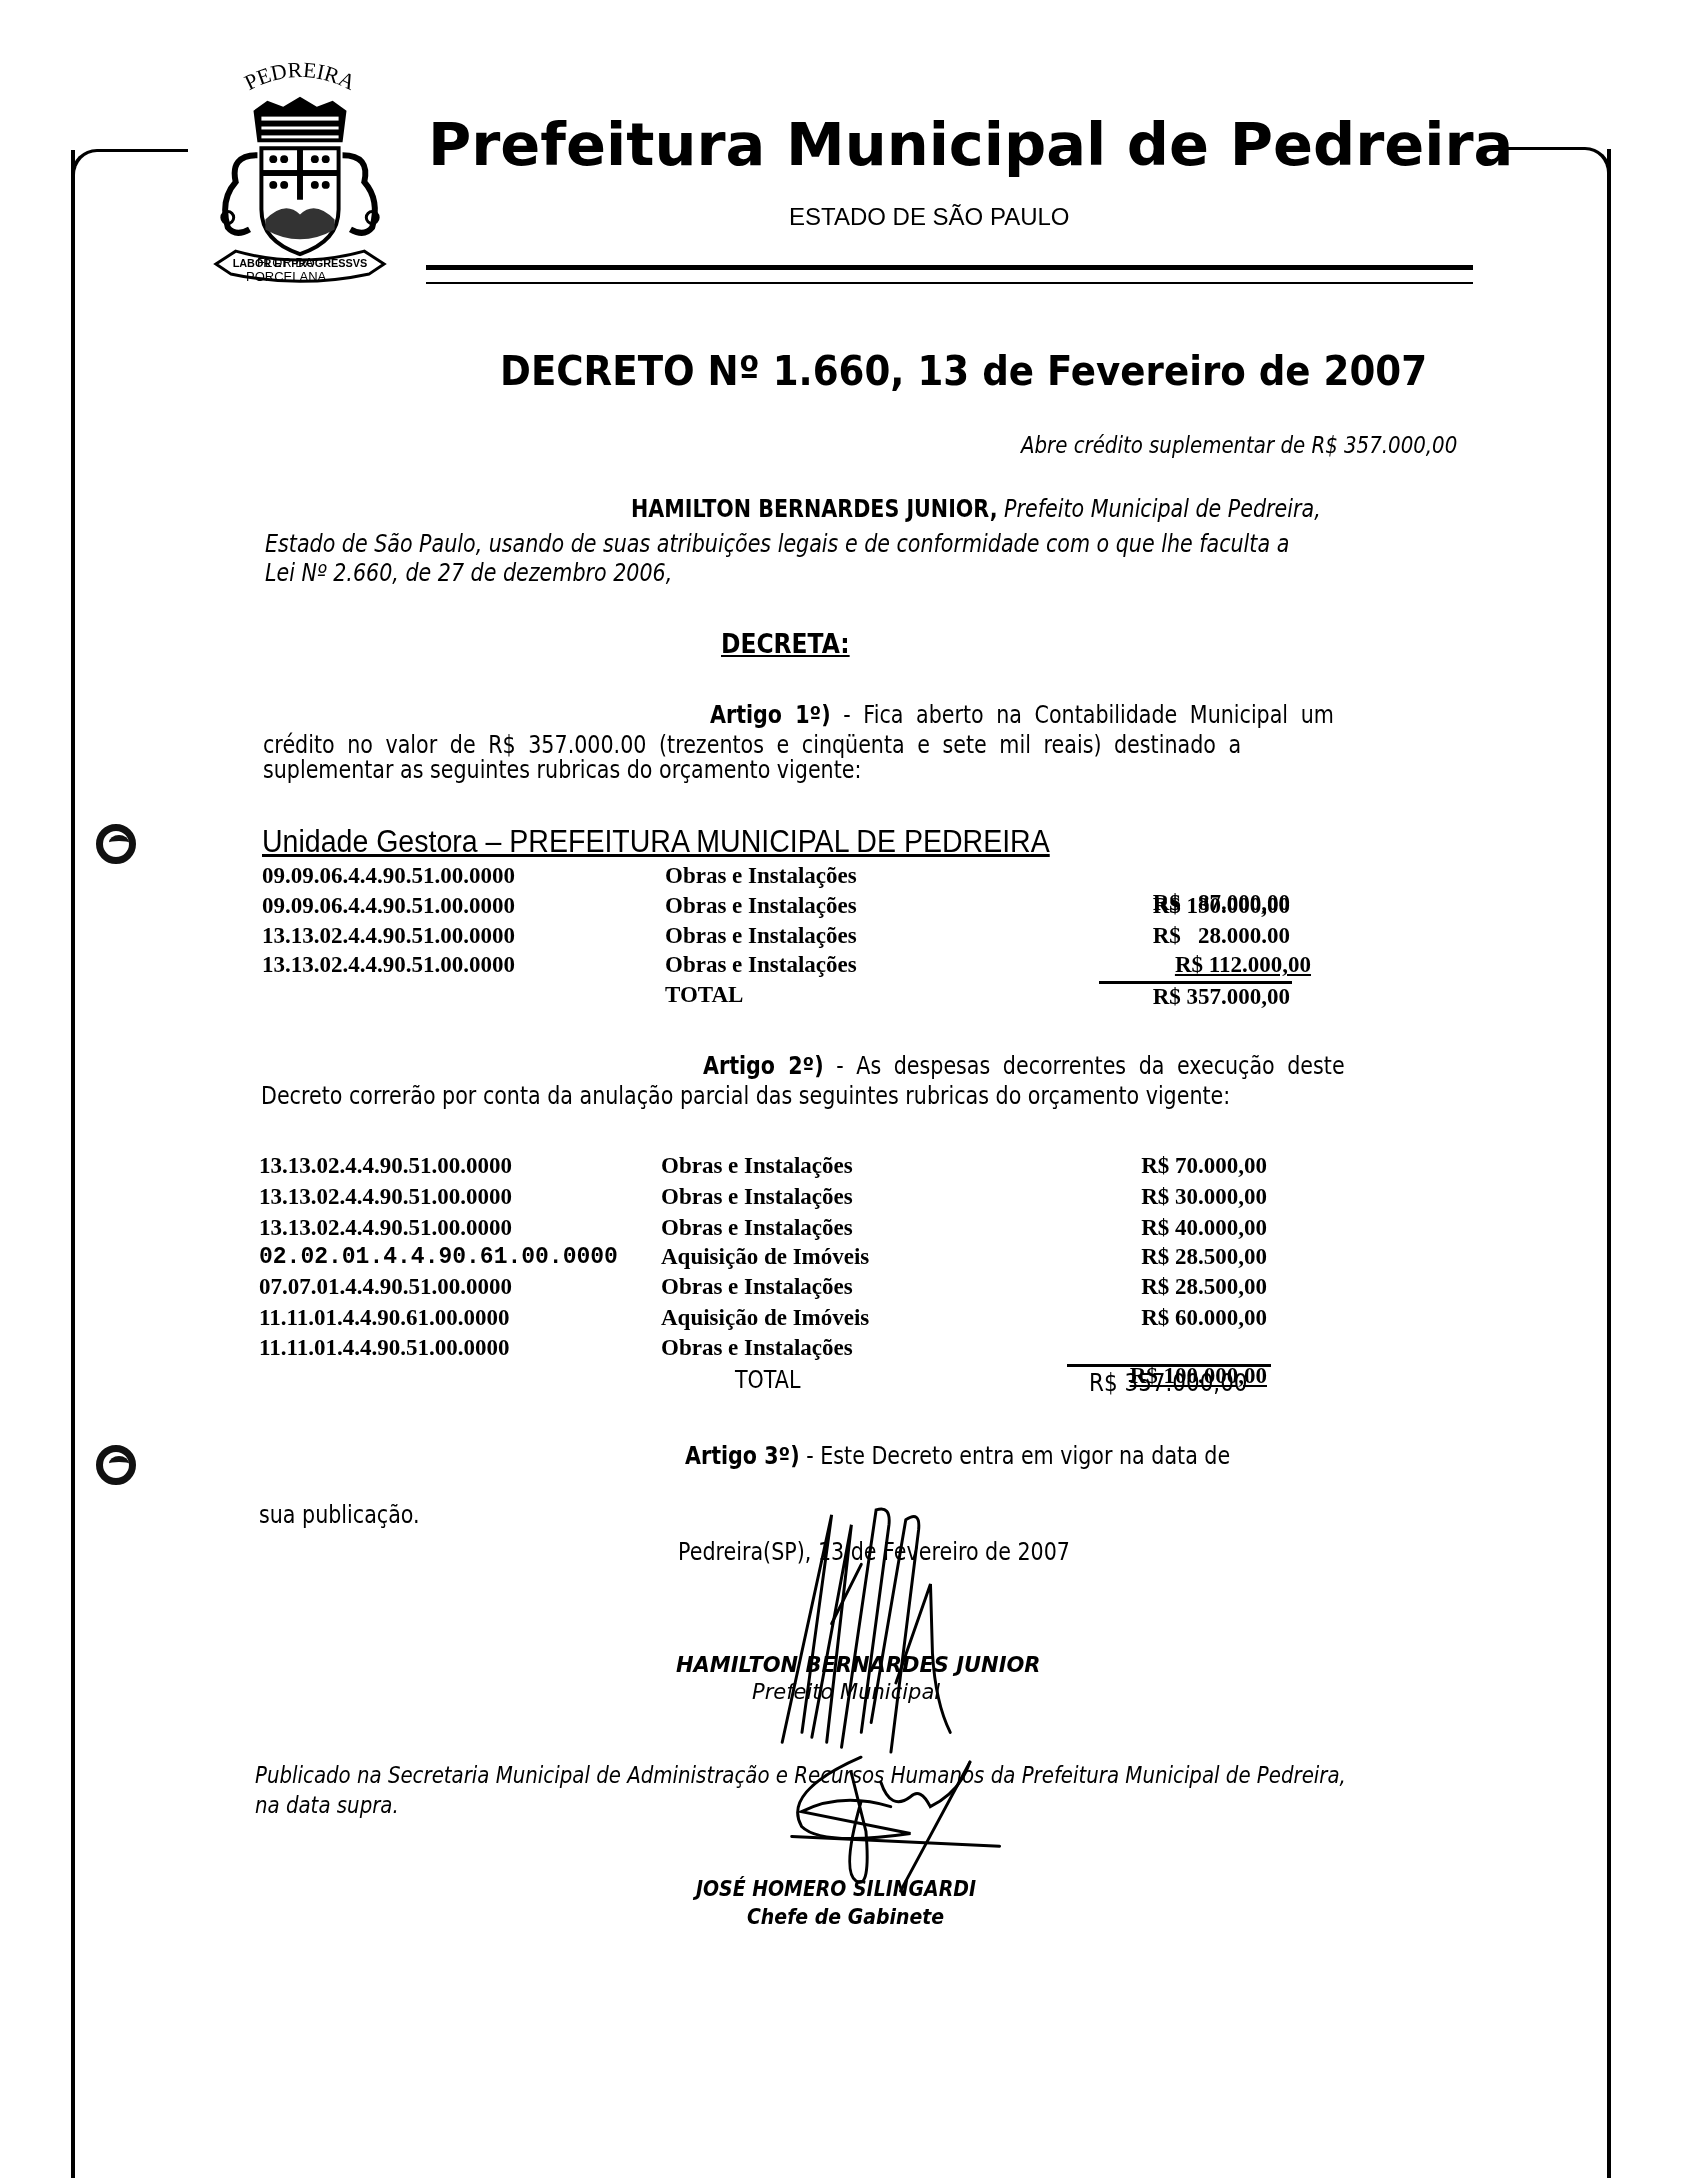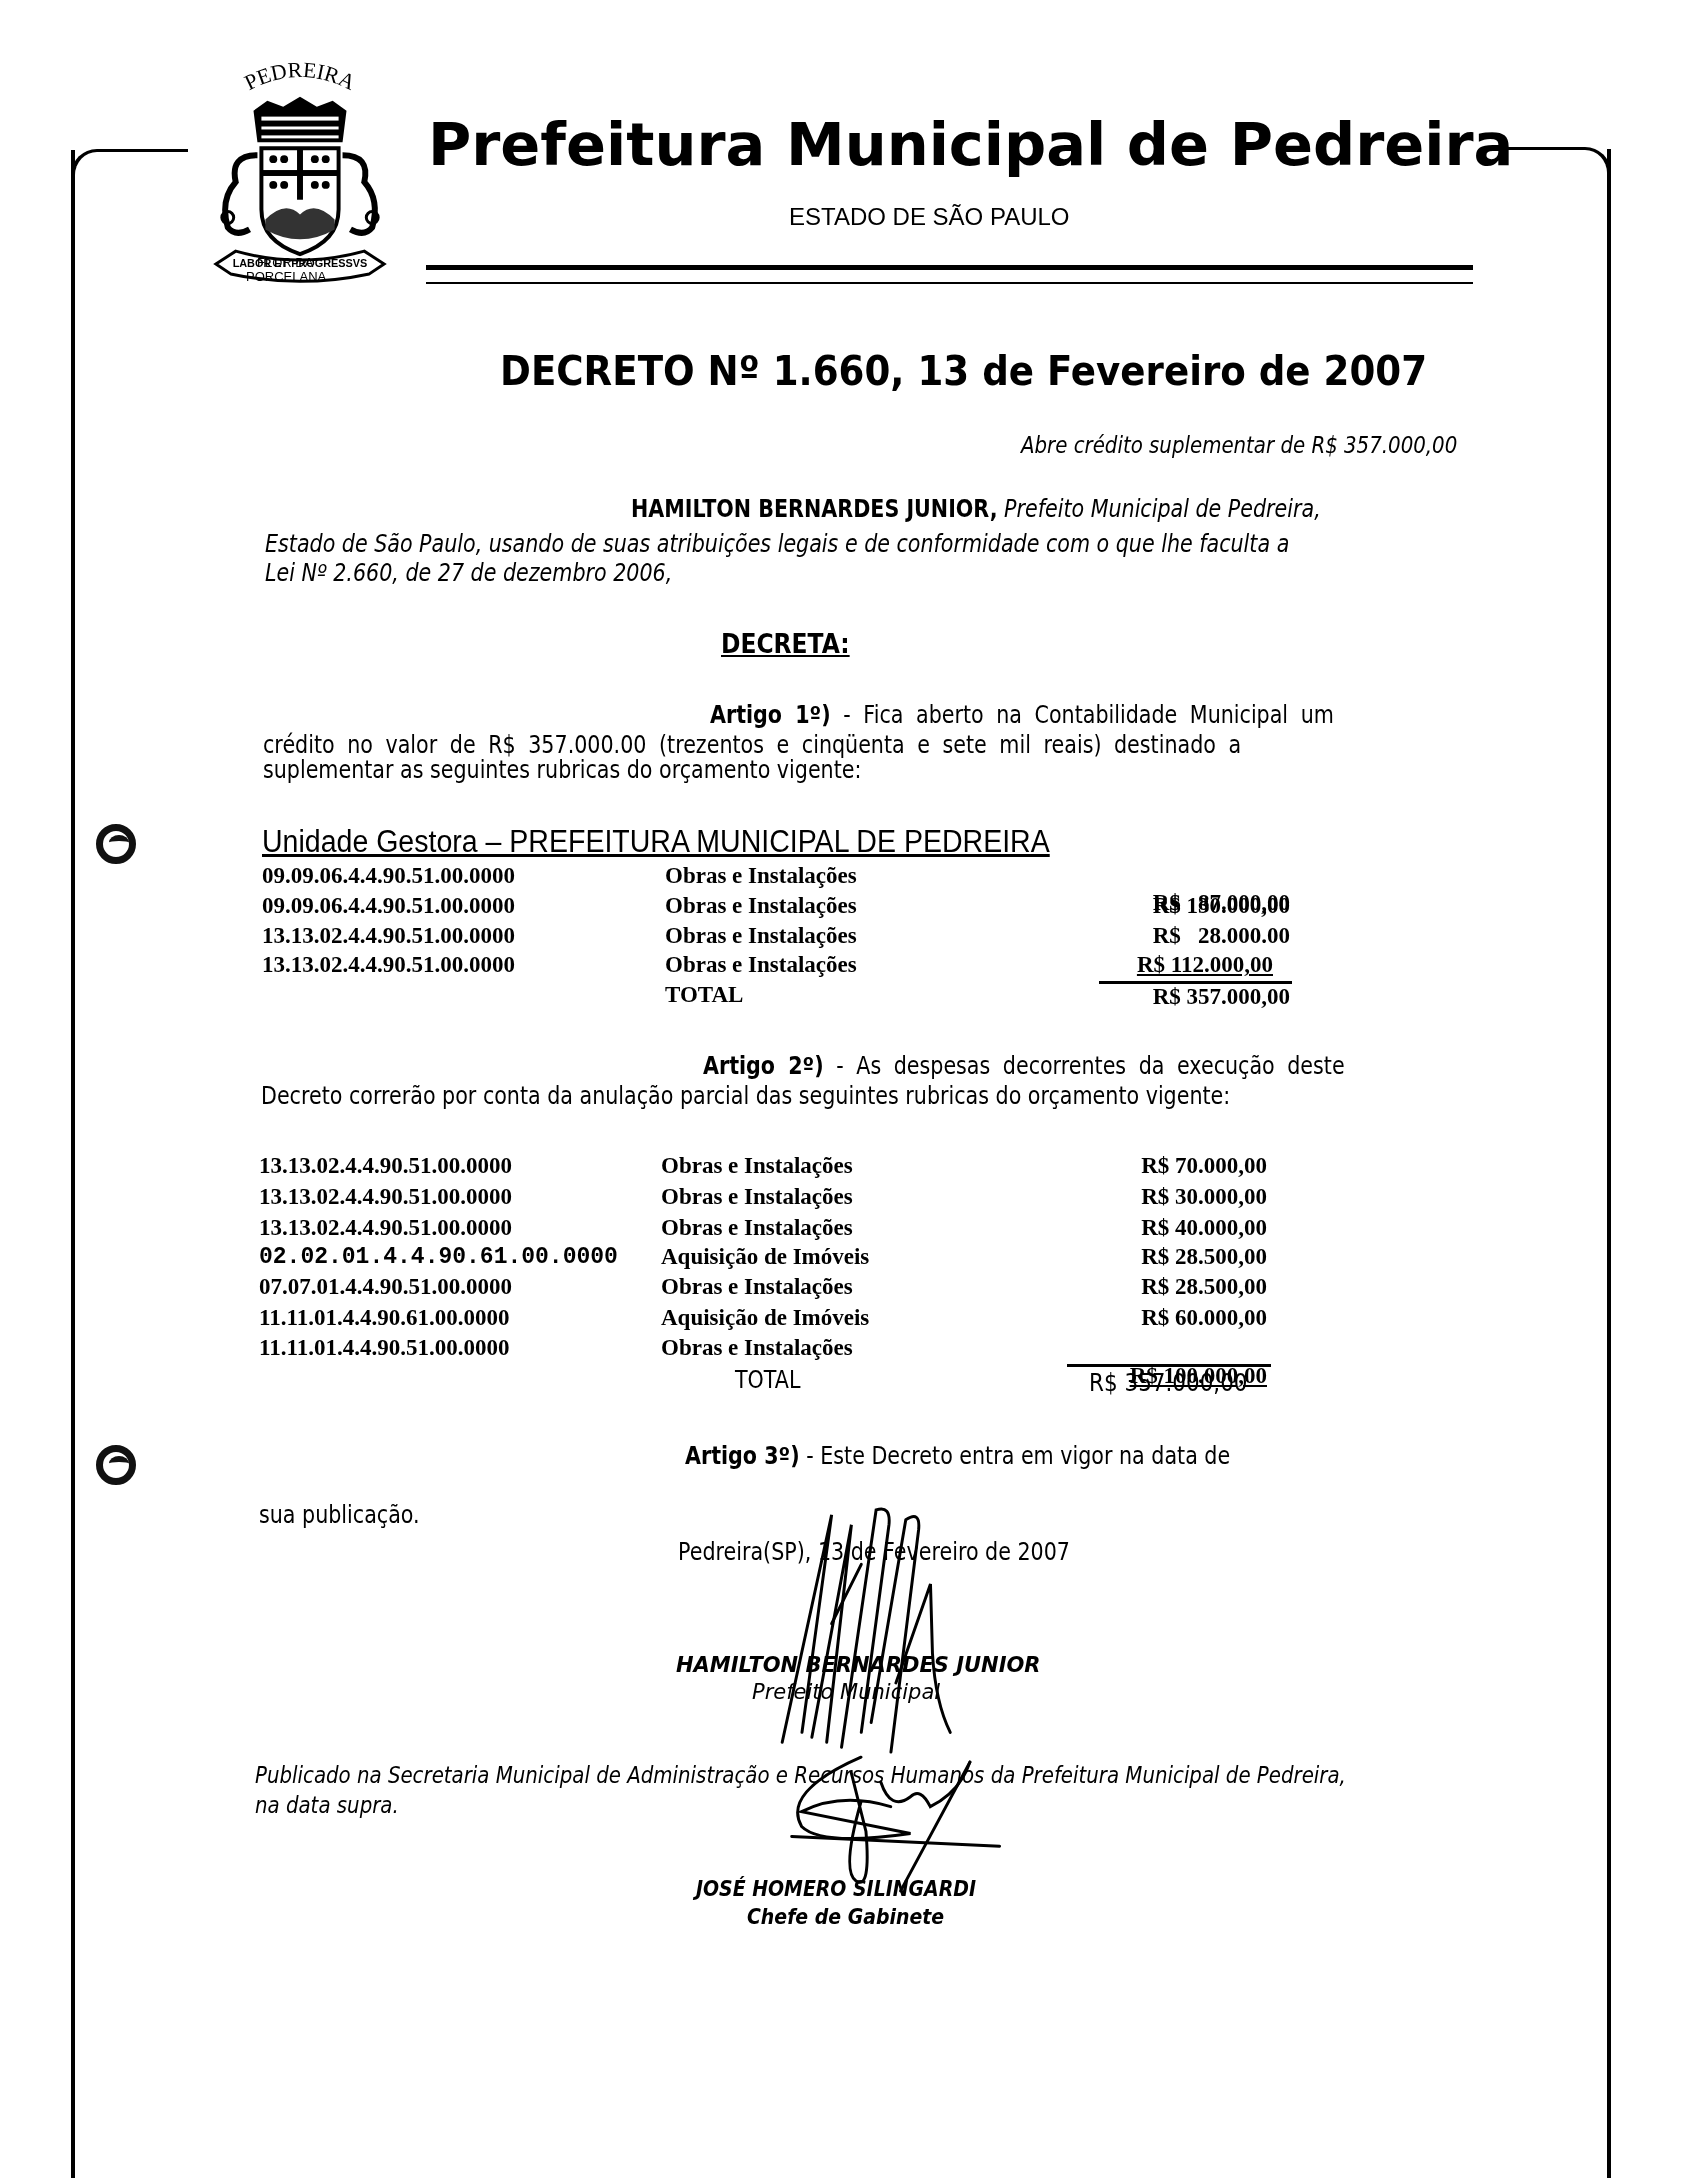--- a/index.html
+++ b/index.html
@@ -115,21 +115,21 @@
   <div class="abs tbl" style="left:262px; top:893px;">09.09.06.4.4.90.51.00.0000</div>
   <div class="abs tbl" style="left:665px; top:893px;">Obras e Instalações</div>
   <div class="abs tbl" style="right:397px; top:893px; white-space:pre;">R$ 130.000,00</div>
 
   <div class="abs tbl" style="left:262px; top:923px;">13.13.02.4.4.90.51.00.0000</div>
   <div class="abs tbl" style="left:665px; top:923px;">Obras e Instalações</div>
   <div class="abs tbl" style="right:397px; top:923px; white-space:pre;">R$   28.000.00</div>
 
   <div class="abs tbl" style="left:262px; top:952px;">13.13.02.4.4.90.51.00.0000</div>
   <div class="abs tbl" style="left:665px; top:952px;">Obras e Instalações</div>
-  <div class="abs tbl u" style="right:414px; top:952px; white-space:pre;">R$ 112.000,00</div>
+  <div class="abs tbl u" style="right:376px; top:952px; white-space:pre;">R$ 112.000,00</div>
 
   <div class="rule" style="left:1099px; top:981px; width:193px;"></div>
   <div class="abs tbl" style="left:665px; top:982px;">TOTAL</div>
   <div class="abs tbl" style="right:397px; top:984px;">R$ 357.000,00</div>
 </div>
 
 <div class="abs para" style="left:703px; top:1052px; word-spacing:7px; transform:scaleX(0.86); transform-origin:left top;"><span class="b">Artigo 2º)</span><span> - As despesas decorrentes da execução deste</span></div>
 <div class="abs para" style="left:261px; top:1082px; transform:scaleX(0.86); transform-origin:left top;">Decreto correrão por conta da anulação parcial das seguintes rubricas do orçamento vigente:</div>
 
 <div>

